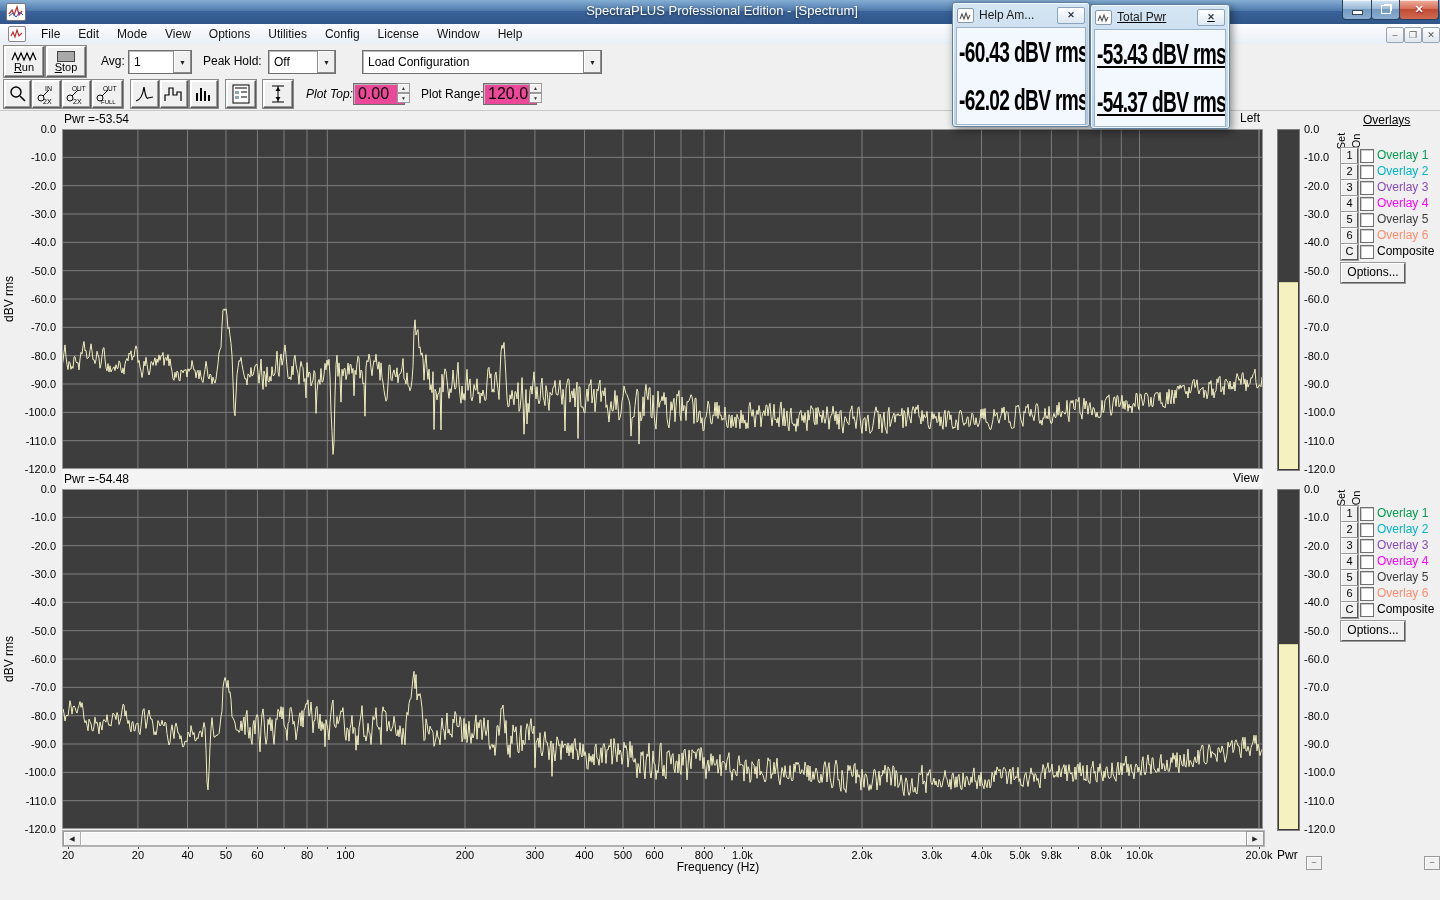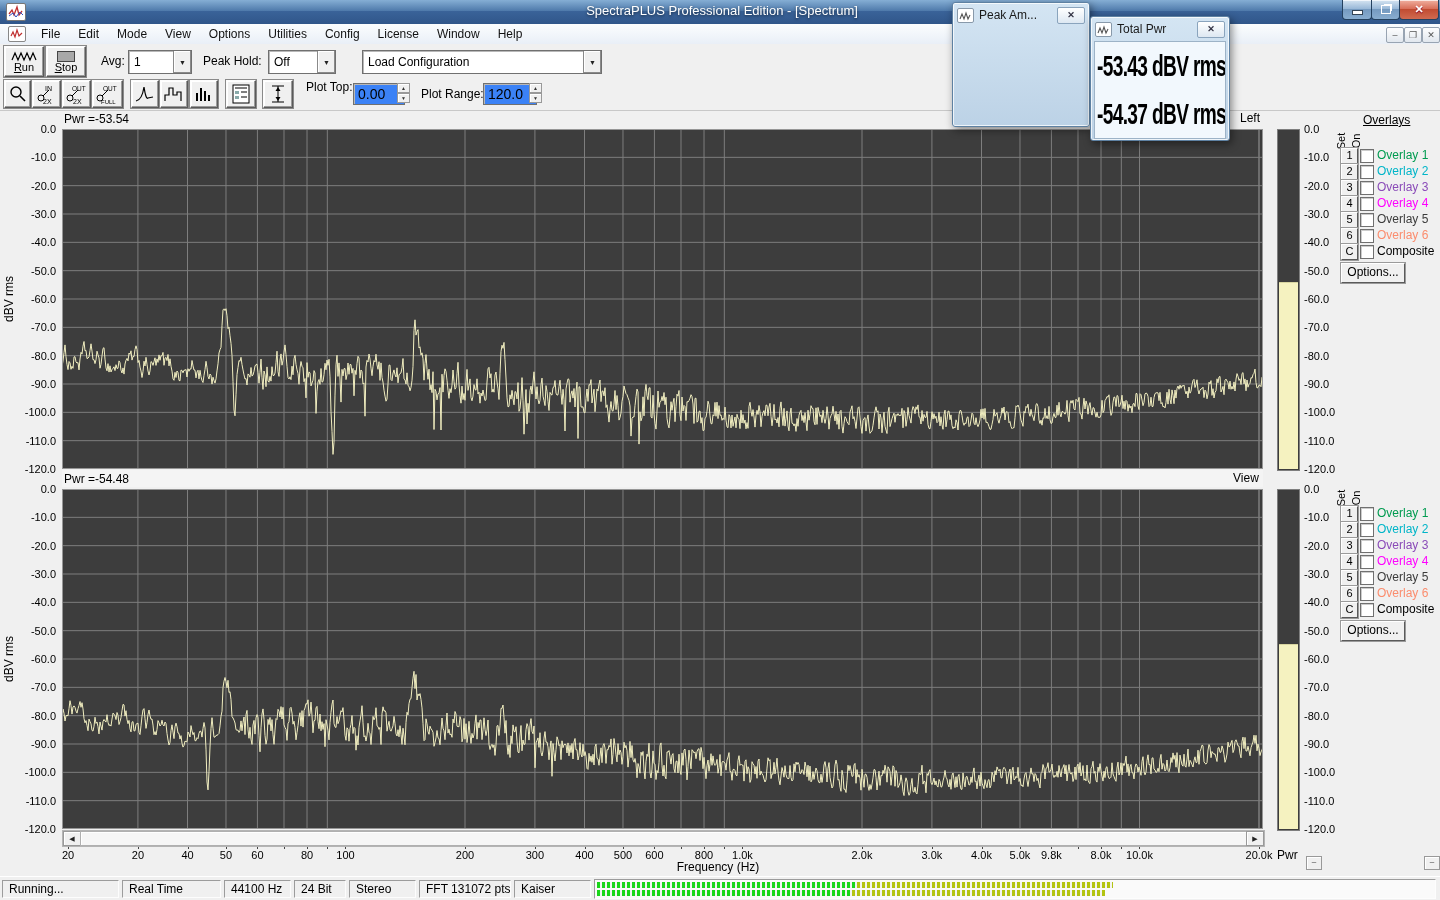--- a/index.html
+++ b/index.html
@@ -32,22 +32,22 @@
     box-shadow:inset -1px -1px 0 #9a9a9a,inset 1px 1px 0 #ffffff, 0 0 0 1px #8a8a8a;
     display:flex;flex-direction:column;align-items:center;justify-content:center;}
   .btn3 .blabel{font-size:11px;color:#000;line-height:11px;}
   .u{text-decoration:underline;}
   .tb-label{position:absolute;font-size:12px;color:#000;top:10px;}
   .combo{position:absolute;height:22px;background:#fff;border:1px solid #707070;
     box-shadow:inset 1px 1px 0 #b8b8b8;display:flex;align-items:center;}
   .combo .cval{flex:1;font-size:12px;padding:0 5px;color:#000;}
   .combo .carrow{width:17px;height:100%;background:#f0f0f0;border-left:1px solid #8a8a8a;
     box-shadow:inset -1px -1px 0 #8a8a8a,inset 1px 1px 0 #fff;display:flex;align-items:center;justify-content:center;font-size:7px;color:#222;}
-  .field{position:absolute;height:20px;background:#3b82f6;border:1px solid #707070;box-shadow:inset 1px 1px 0 #b8b8b8;
-    font-size:14px;display:flex;align-items:center;padding:0 4px;}
+  .field{position:absolute;height:20px;background:#ec4899;border:1px solid #707070;box-shadow:inset 1px 1px 0 #b8b8b8;
+    font-size:16px;display:flex;align-items:center;padding:0 4px;}
   .spinner{position:absolute;width:13px;height:20px;display:flex;flex-direction:column;}
   .spinner div{flex:1;background:#f0f0f0;border:1px solid #999;box-shadow:inset 1px 1px 0 #fff;
     font-size:5px;display:flex;align-items:center;justify-content:center;color:#333;}
   
   .plot-svg{position:absolute;}
   .hdr-text{position:absolute;font-size:12px;color:#000;}
   .hdr-strip{position:absolute;left:62px;width:1201px;height:17px;background:#f4f4f4;}
   .ylab{position:absolute;width:56px;text-align:right;font-size:11px;color:#000;}
   .ylab-r{position:absolute;width:56px;text-align:left;font-size:11px;color:#000;}
   .vtext{position:absolute;font-size:12px;color:#000;transform:rotate(-90deg);transform-origin:center;white-space:nowrap;}
@@ -228,21 +228,21 @@
     </div>
     <div class="btn3" style="left:263px;top:2px;width:28px;height:26px;">
       <svg width="18" height="20">
           <line x1="3" y1="2" x2="15" y2="2" stroke="#000"></line>
           <line x1="3" y1="18" x2="15" y2="18" stroke="#000"></line>
           <line x1="9" y1="2" x2="9" y2="18" stroke="#000"></line>
           <polygon points="9,3 6.5,7 11.5,7" fill="#000"></polygon>
           <polygon points="9,17 6.5,13 11.5,13" fill="#000"></polygon>
         </svg>
     </div>
-    <div class="tb-label" style="left:306px;top:2px;">Plot Top:</div>
+    <div class="tb-label" style="left:306px;top:9px;font-style:italic;">Plot Top:</div>
     <div class="field" style="left:353px;top:5px;width:42px;">0.00</div>
     <div class="spinner" style="left:397px;top:5px;">
         <div>▲</div>
         <div>▼</div>
       </div>
     <div class="tb-label" style="left:421px;top:9px;">Plot Range:</div>
     <div class="field" style="left:483px;top:5px;width:44px;">120.0</div>
     <div class="spinner" style="left:529px;top:5px;">
         <div>▲</div>
         <div>▼</div>
@@ -506,50 +506,39 @@
     <div class="sb-arrow" style="left:0;">◀</div>
     <div class="sb-thumb"></div>
     <div class="sb-arrow" style="right:0;">▶</div>
   </div>
 
   <div class="xaxis-title" style="left:618px;top:860px;width:200px;text-align:center;">Frequency (Hz)</div>
   <div class="hdr-text" style="left:1277px;top:848px;">Pwr</div>
   <div class="pane-btn" style="left:1306px;top:856px;">–</div>
   <div class="pane-btn" style="left:1424px;top:856px;">–</div>
 
-  <div class="statusbar">
-    <div id="status-segs" style="display:flex;">
-        <div class="seg" style="width: 117px;">Running...</div>
-        <div class="seg" style="width: 99px;">Real Time</div>
-        <div class="seg" style="width: 67px;">44100 Hz</div>
-        <div class="seg" style="width: 52px;">24 Bit</div>
-        <div class="seg" style="width: 67px;">Stereo</div>
-        <div class="seg" style="width: 92px;">FFT 131072 pts</div>
-        <div class="seg" style="width: 77px;">Kaiser</div>
-      </div>
-    <div class="sb-meter">
-      <div class="sb-bar" id="sbbar1" style="top: 2px; width: 516px; --g1: #1ad61a; --g2: #b3c412;"></div>
-      <div class="sb-bar" id="sbbar2" style="bottom: 2px; width: 508px; --g1: #1ad61a; --g2: #b3c412;"></div>
-    </div>
-  </div>
 
   <div class="fwin" style="left:952px;top:2px;width:136px;height:123px;">
     <div class="fwin-title">
       <div class="ft-icon">
         <svg width="15" height="13">
             <polyline points="2,9 4,4 6,9 8,3 10,9 12,5" fill="none" stroke="#555" stroke-width="1.1"></polyline>
           </svg>
       </div>
-      <div class="ft-text">Peak Am...</div>
+      <div class="ft-text">Help Am...</div>
       <div class="fwin-close">
           <span>✕</span>
         </div>
     </div>
-  </div>
-  <div class="fwin" style="left:1090px;top:16px;width:138px;height:123px;">
+    <div class="fwin-body">
+      <div class="fval">-60.43 dBV rms</div>
+      <div class="fval">-62.02 dBV rms</div>
+    </div>
+  </div>
+  <div class="fwin" style="left:1090px;top:4px;width:138px;height:123px;text-decoration:underline;">
     <div class="fwin-title">
       <div class="ft-icon">
         <svg width="15" height="13">
             <polyline points="2,9 4,4 6,9 8,3 10,9 12,5" fill="none" stroke="#555" stroke-width="1.1"></polyline>
           </svg>
       </div>
       <div class="ft-text">Total Pwr</div>
       <div class="fwin-close">
           <span>✕</span>
         </div>

